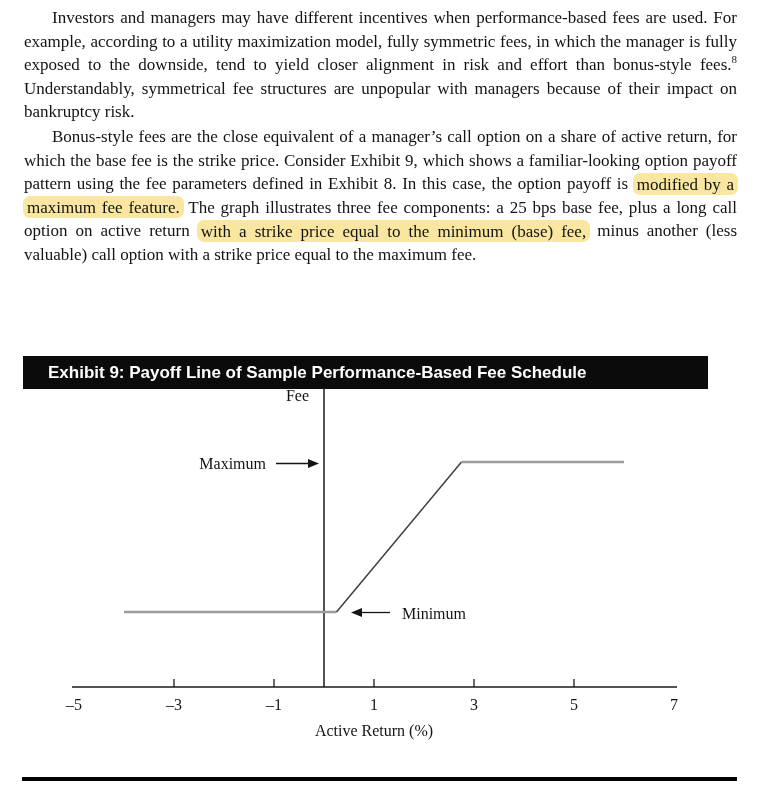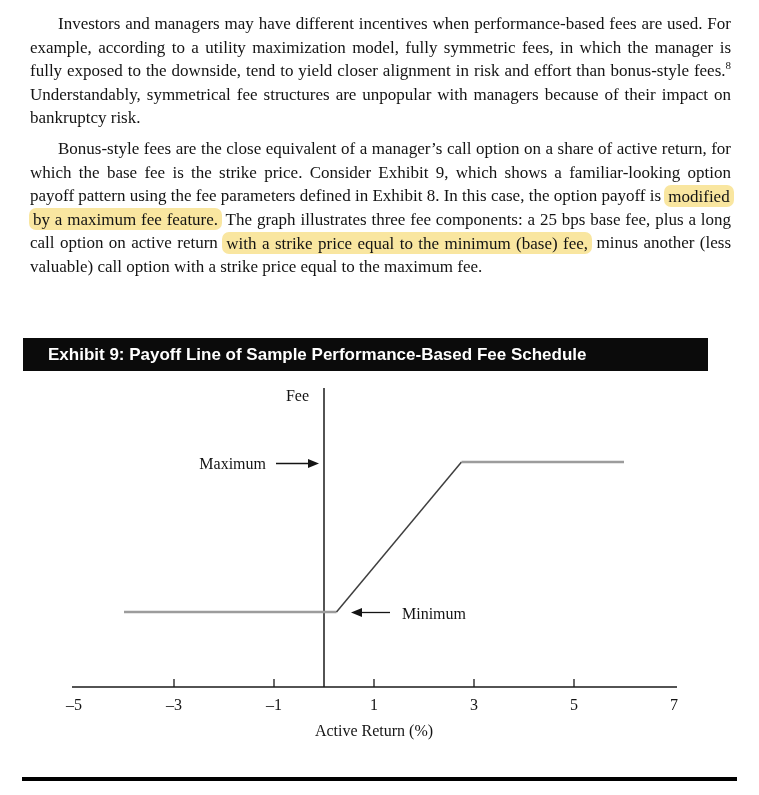--- a/index.html
+++ b/index.html
@@ -10,33 +10,33 @@
     overflow:hidden;
     font-family:"Liberation Serif", serif;
   }
   .article {
     position:absolute;
     left:23px; top:5px; width:715px;
     font-size:17px; line-height:23.6px;
     color:var(--text, #131313);
     text-align:justify;
   }
-  .para { margin:7px; text-indent:28px; }
+  .para { margin:1px; text-indent:28px; }
   .para sup { font-size:11px; line-height:0; }
   .hl {
     background:var(--highlight, #f9e6a0);
     border-radius:7px;
     padding:1.5px 4px;
     margin:0 -1px;
     box-decoration-break:clone;
     -webkit-box-decoration-break:clone;
   }
   .exhibit-header {
     position:absolute;
-    left:23px; top:338px; width:685px; height:33px;
+    left:23px; top:356px; width:685px; height:33px;
     background:var(--header_bg, #0b0b0b);
     color:var(--header_text, #ffffff);
     font-family:"Liberation Sans", sans-serif;
     font-weight:bold;
     font-size:17px;
     line-height:33px;
     padding-left:25px;
     box-sizing:border-box;
     white-space:nowrap;
   }

